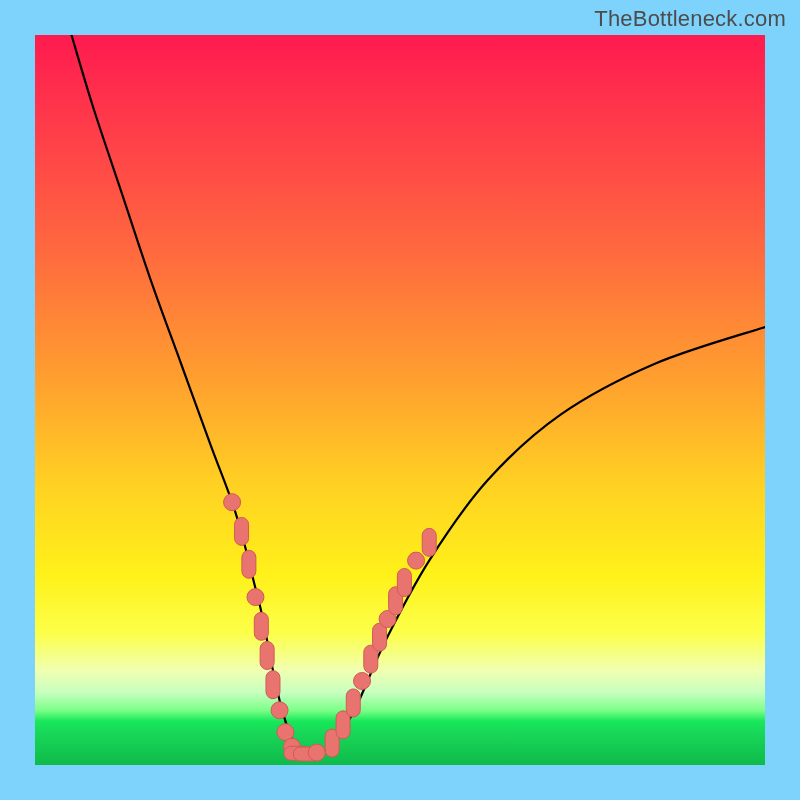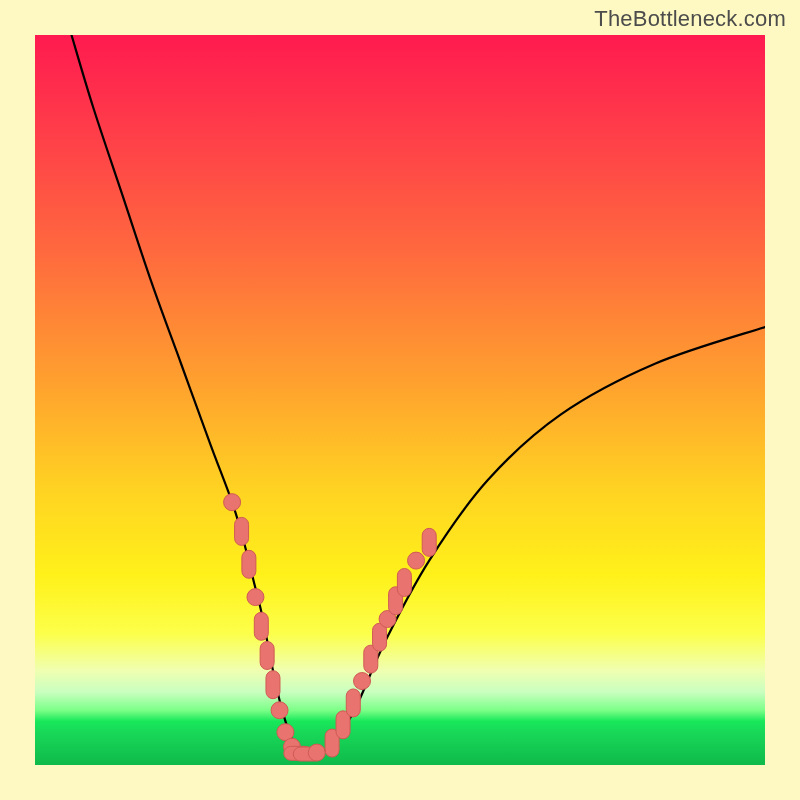--- a/index.html
+++ b/index.html
@@ -7,21 +7,21 @@
     padding: 0;
     width: 800px;
     height: 800px;
     background: #000;
     overflow: hidden;
     font-family: Arial, Helvetica, sans-serif;
   }
   .outer {
     width: 800px;
     height: 800px;
-    background: #fef9c3;
+    background: #7dd3fc;
     position: relative;
   }
   .plot {
     position: absolute;
     left: 35px;
     top: 35px;
     width: 730px;
     height: 730px;
     
     background: linear-gradient(

